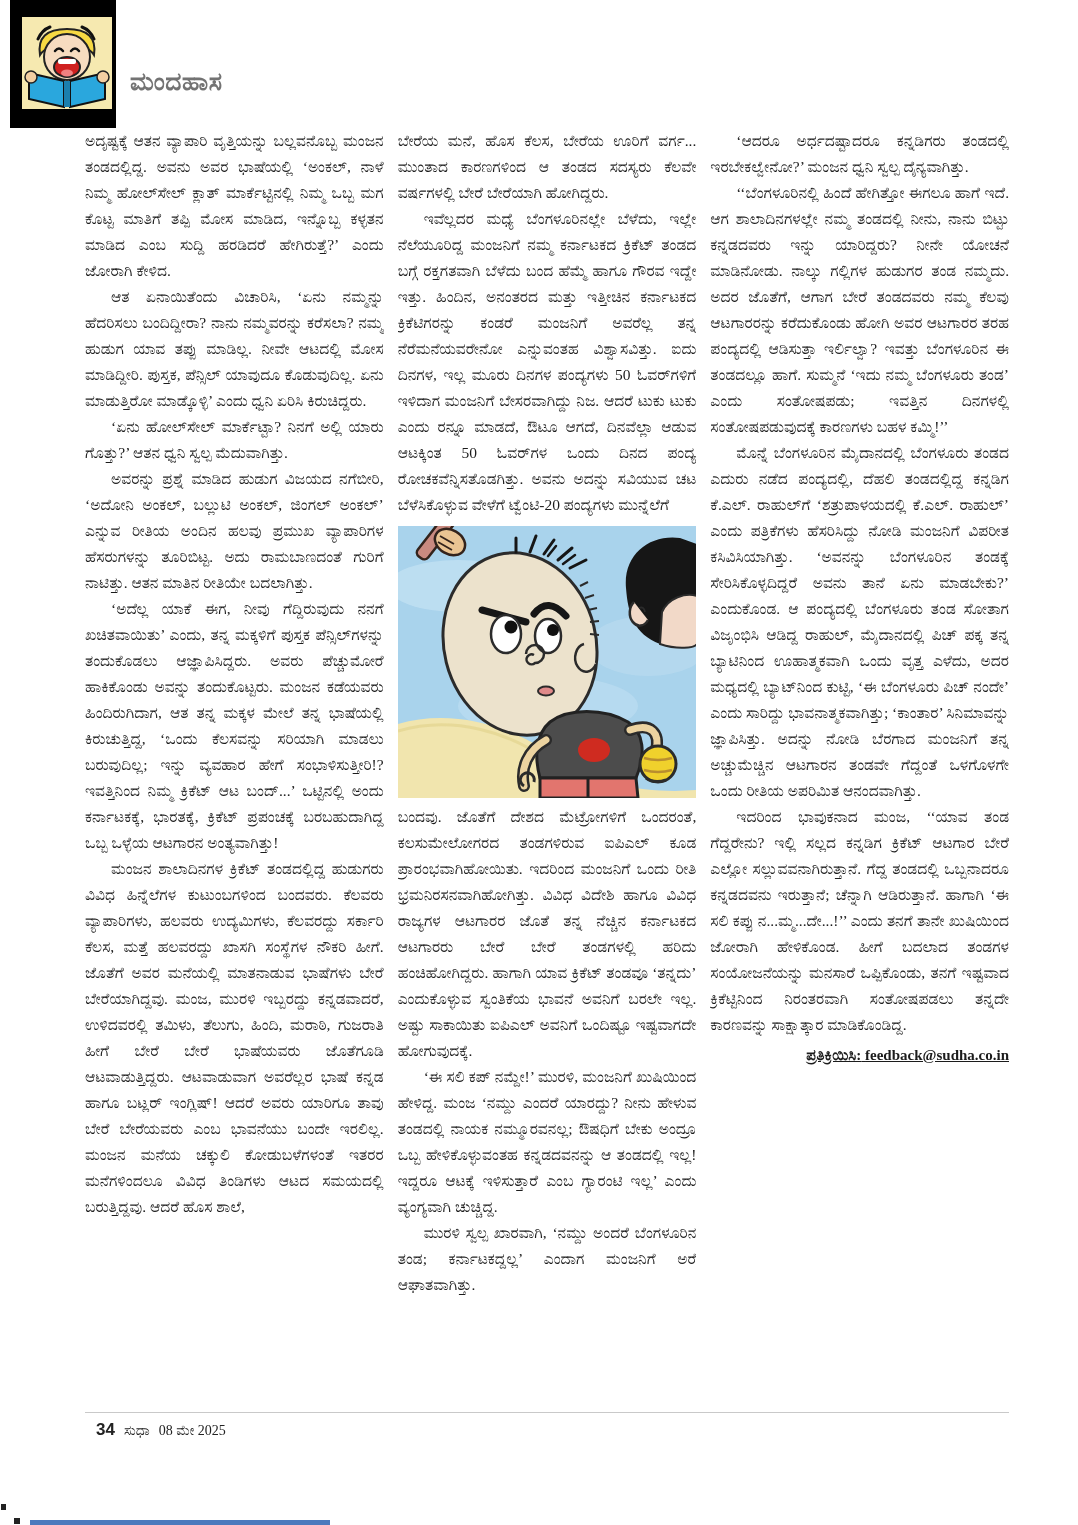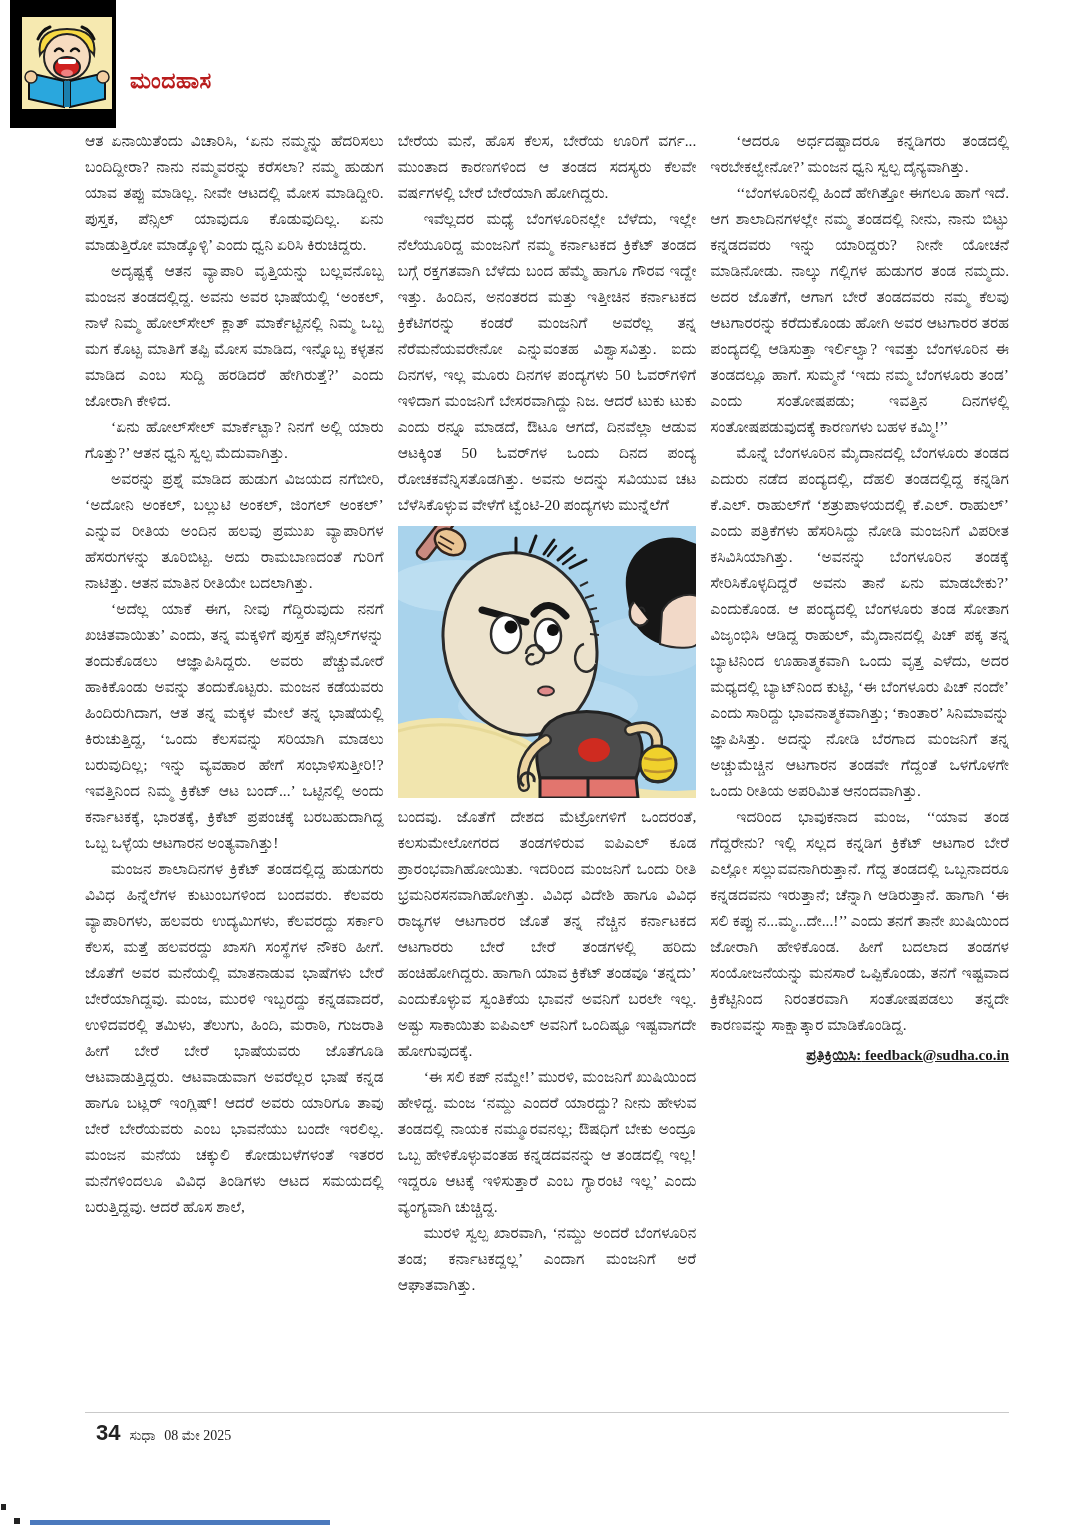--- a/index.html
+++ b/index.html
@@ -6,41 +6,41 @@
   .page{
     position:relative;width:1078px;height:1525px;background:#ffffff;
     margin:0 auto;overflow:hidden;
     font-family:"Liberation Serif","DejaVu Serif",serif;
     color:#1c1c1c;
   }
   
   .logo-box{position:absolute;left:10px;top:0;width:106px;height:128px;background:#000;}
   .logo-art{position:absolute;left:12px;top:17px;width:90px;height:92px;display:block;}
   .section-title{
-    position:absolute;left:130px;top:68px;font-size:22px;color:#b91c1c;
+    position:absolute;left:130px;top:68px;font-size:25px;color:#737373;
     letter-spacing:.5px;font-weight:600;
   }
   
   .columns{
     position:absolute;left:85px;top:128px;width:924px;height:1282px;
     display:flex;gap:14px;overflow:hidden;
   }
   .col{width:299px;height:100%;overflow:hidden;text-align:justify;
        font-size:15.5px;line-height:26px;}
   .para{margin:0;text-indent:26px;}
   .cont-block .para:first-child{text-indent:0;}
   .figure{margin:8px 0 6px 0;padding:0;width:299px;height:272px;}
   .figure svg{display:block;width:100%;height:100%;}
   .feedback{margin:4px 0 0 0;text-align:right;font-weight:bold;font-size:15px;text-indent:0;text-decoration:underline;}
   .feedback .email{font-family:"Liberation Serif","DejaVu Serif",serif;}
   
   .footer-rule{position:absolute;left:85px;top:1412px;width:924px;height:1px;background:#c9c9c9;}
   .footer{position:absolute;left:96px;top:1420px;font-size:14px;color:#222;
           display:flex;align-items:baseline;gap:9px;}
-  .footer .pageno{font-weight:bold;font-size:22px;font-family:"Liberation Sans",sans-serif;}
+  .footer .pageno{font-weight:bold;font-size:17px;font-family:"Liberation Sans",sans-serif;}
   
   .mark1{position:absolute;left:1px;top:1504px;width:5px;height:6px;background:#222;}
   .mark2{position:absolute;left:14px;top:1518px;width:6px;height:6px;background:#222;}
   .blue-bar{position:absolute;left:30px;top:1520px;width:300px;height:5px;background:#4b79bd;}
 </style>
 </head>
 <body>
 
 <div class="page">
 
@@ -69,22 +69,22 @@
       <circle cx="9" cy="60" r="6" fill="#f3cfa2" stroke="#222" stroke-width="1.5"></circle>
       <circle cx="81" cy="60" r="6" fill="#f3cfa2" stroke="#222" stroke-width="1.5"></circle>
     </svg>
   </div>
   <div class="section-title">ಮಂದಹಾಸ</div>
 
   <div class="columns">
 
     <div class="col">
       <div class="cont-block">
+          <p class="para">ಅದೃಷ್ಟಕ್ಕೆ ಆತನ ವ್ಯಾಪಾರಿ ವೃತ್ತಿಯನ್ನು ಬಲ್ಲವನೊಬ್ಬ ಮಂಜನ ತಂಡದಲ್ಲಿದ್ದ. ಅವನು ಅವರ ಭಾಷೆಯಲ್ಲಿ ‘ಅಂಕಲ್, ನಾಳೆ ನಿಮ್ಮ ಹೋಲ್‌ಸೇಲ್ ಕ್ಲಾತ್ ಮಾರ್ಕೆಟ್ಟಿನಲ್ಲಿ ನಿಮ್ಮ ಒಬ್ಬ ಮಗ ಕೊಟ್ಟ ಮಾತಿಗೆ ತಪ್ಪಿ ಮೋಸ ಮಾಡಿದ, ಇನ್ನೊಬ್ಬ ಕಳ್ಳತನ ಮಾಡಿದ ಎಂಬ ಸುದ್ದಿ ಹರಡಿದರೆ ಹೇಗಿರುತ್ತೆ?’ ಎಂದು ಜೋರಾಗಿ ಕೇಳಿದ.</p>
           <p class="para">ಆತ ಏನಾಯಿತೆಂದು ವಿಚಾರಿಸಿ, ‘ಏನು ನಮ್ಮನ್ನು ಹೆದರಿಸಲು ಬಂದಿದ್ದೀರಾ? ನಾನು ನಮ್ಮವರನ್ನು ಕರೆಸಲಾ? ನಮ್ಮ ಹುಡುಗ ಯಾವ ತಪ್ಪು ಮಾಡಿಲ್ಲ. ನೀವೇ ಆಟದಲ್ಲಿ ಮೋಸ ಮಾಡಿದ್ದೀರಿ. ಪುಸ್ತಕ, ಪೆನ್ಸಿಲ್ ಯಾವುದೂ ಕೊಡುವುದಿಲ್ಲ. ಏನು ಮಾಡುತ್ತಿರೋ ಮಾಡ್ಕೊಳ್ಳಿ’ ಎಂದು ಧ್ವನಿ ಏರಿಸಿ ಕಿರುಚಿದ್ದರು.</p>
-          <p class="para">ಅದೃಷ್ಟಕ್ಕೆ ಆತನ ವ್ಯಾಪಾರಿ ವೃತ್ತಿಯನ್ನು ಬಲ್ಲವನೊಬ್ಬ ಮಂಜನ ತಂಡದಲ್ಲಿದ್ದ. ಅವನು ಅವರ ಭಾಷೆಯಲ್ಲಿ ‘ಅಂಕಲ್, ನಾಳೆ ನಿಮ್ಮ ಹೋಲ್‌ಸೇಲ್ ಕ್ಲಾತ್ ಮಾರ್ಕೆಟ್ಟಿನಲ್ಲಿ ನಿಮ್ಮ ಒಬ್ಬ ಮಗ ಕೊಟ್ಟ ಮಾತಿಗೆ ತಪ್ಪಿ ಮೋಸ ಮಾಡಿದ, ಇನ್ನೊಬ್ಬ ಕಳ್ಳತನ ಮಾಡಿದ ಎಂಬ ಸುದ್ದಿ ಹರಡಿದರೆ ಹೇಗಿರುತ್ತೆ?’ ಎಂದು ಜೋರಾಗಿ ಕೇಳಿದ.</p>
           <p class="para">‘ಏನು ಹೋಲ್‌ಸೇಲ್ ಮಾರ್ಕೆಟ್ಟಾ? ನಿನಗೆ ಅಲ್ಲಿ ಯಾರು ಗೊತ್ತು?’ ಆತನ ಧ್ವನಿ ಸ್ವಲ್ಪ ಮೆದುವಾಗಿತ್ತು.</p>
           <p class="para">ಅವರನ್ನು ಪ್ರಶ್ನೆ ಮಾಡಿದ ಹುಡುಗ ವಿಜಯದ ನಗೆಬೀರಿ, ‘ಅದೋನಿ ಅಂಕಲ್, ಬಲ್ಲುಟಿ ಅಂಕಲ್, ಜಿಂಗಲ್ ಅಂಕಲ್’ ಎನ್ನುವ ರೀತಿಯ ಅಂದಿನ ಹಲವು ಪ್ರಮುಖ ವ್ಯಾಪಾರಿಗಳ ಹೆಸರುಗಳನ್ನು ತೂರಿಬಿಟ್ಟ. ಅದು ರಾಮಬಾಣದಂತೆ ಗುರಿಗೆ ನಾಟಿತ್ತು. ಆತನ ಮಾತಿನ ರೀತಿಯೇ ಬದಲಾಗಿತ್ತು.</p>
           <p class="para">‘ಅದೆಲ್ಲ ಯಾಕೆ ಈಗ, ನೀವು ಗೆದ್ದಿರುವುದು ನನಗೆ ಖಚಿತವಾಯಿತು’ ಎಂದು, ತನ್ನ ಮಕ್ಕಳಿಗೆ ಪುಸ್ತಕ ಪೆನ್ಸಿಲ್‌ಗಳನ್ನು ತಂದುಕೊಡಲು ಆಜ್ಞಾಪಿಸಿದ್ದರು. ಅವರು ಪೆಚ್ಚುಮೋರೆ ಹಾಕಿಕೊಂಡು ಅವನ್ನು ತಂದುಕೊಟ್ಟರು. ಮಂಜನ ಕಡೆಯವರು ಹಿಂದಿರುಗಿದಾಗ, ಆತ ತನ್ನ ಮಕ್ಕಳ ಮೇಲೆ ತನ್ನ ಭಾಷೆಯಲ್ಲಿ ಕಿರುಚುತ್ತಿದ್ದ, ‘ಒಂದು ಕೆಲಸವನ್ನು ಸರಿಯಾಗಿ ಮಾಡಲು ಬರುವುದಿಲ್ಲ; ಇನ್ನು ವ್ಯವಹಾರ ಹೇಗೆ ಸಂಭಾಳಿಸುತ್ತೀರಿ!? ಇವತ್ತಿನಿಂದ ನಿಮ್ಮ ಕ್ರಿಕೆಟ್ ಆಟ ಬಂದ್...’ ಒಟ್ಟಿನಲ್ಲಿ ಅಂದು ಕರ್ನಾಟಕಕ್ಕೆ, ಭಾರತಕ್ಕೆ, ಕ್ರಿಕೆಟ್ ಪ್ರಪಂಚಕ್ಕೆ ಬರಬಹುದಾಗಿದ್ದ ಒಬ್ಬ ಒಳ್ಳೆಯ ಆಟಗಾರನ ಅಂತ್ಯವಾಗಿತ್ತು!</p>
           <p class="para">ಮಂಜನ ಶಾಲಾದಿನಗಳ ಕ್ರಿಕೆಟ್ ತಂಡದಲ್ಲಿದ್ದ ಹುಡುಗರು ವಿವಿಧ ಹಿನ್ನೆಲೆಗಳ ಕುಟುಂಬಗಳಿಂದ ಬಂದವರು. ಕೆಲವರು ವ್ಯಾಪಾರಿಗಳು, ಹಲವರು ಉದ್ಯಮಿಗಳು, ಕೆಲವರದ್ದು ಸರ್ಕಾರಿ ಕೆಲಸ, ಮತ್ತೆ ಹಲವರದ್ದು ಖಾಸಗಿ ಸಂಸ್ಥೆಗಳ ನೌಕರಿ ಹೀಗೆ. ಜೊತೆಗೆ ಅವರ ಮನೆಯಲ್ಲಿ ಮಾತನಾಡುವ ಭಾಷೆಗಳು ಬೇರೆ ಬೇರೆಯಾಗಿದ್ದವು. ಮಂಜ, ಮುರಳಿ ಇಬ್ಬರದ್ದು ಕನ್ನಡವಾದರೆ, ಉಳಿದವರಲ್ಲಿ ತಮಿಳು, ತೆಲುಗು, ಹಿಂದಿ, ಮರಾಠಿ, ಗುಜರಾತಿ ಹೀಗೆ ಬೇರೆ ಬೇರೆ ಭಾಷೆಯವರು ಜೊತೆಗೂಡಿ ಆಟವಾಡುತ್ತಿದ್ದರು. ಆಟವಾಡುವಾಗ ಅವರೆಲ್ಲರ ಭಾಷೆ ಕನ್ನಡ ಹಾಗೂ ಬಟ್ಲರ್ ಇಂಗ್ಲಿಷ್! ಆದರೆ ಅವರು ಯಾರಿಗೂ ತಾವು ಬೇರೆ ಬೇರೆಯವರು ಎಂಬ ಭಾವನೆಯು ಬಂದೇ ಇರಲಿಲ್ಲ. ಮಂಜನ ಮನೆಯ ಚಕ್ಕುಲಿ ಕೋಡುಬಳೆಗಳಂತೆ ಇತರರ ಮನೆಗಳಿಂದಲೂ ವಿವಿಧ ತಿಂಡಿಗಳು ಆಟದ ಸಮಯದಲ್ಲಿ ಬರುತ್ತಿದ್ದವು. ಆದರೆ ಹೊಸ ಶಾಲೆ,</p>
         </div>
     </div>
 
     <div class="col">
       <div class="cont-block">
           <p class="para">ಬೇರೆಯ ಮನೆ, ಹೊಸ ಕೆಲಸ, ಬೇರೆಯ ಊರಿಗೆ ವರ್ಗ... ಮುಂತಾದ ಕಾರಣಗಳಿಂದ ಆ ತಂಡದ ಸದಸ್ಯರು ಕೆಲವೇ ವರ್ಷಗಳಲ್ಲಿ ಬೇರೆ ಬೇರೆಯಾಗಿ ಹೋಗಿದ್ದರು.</p>

